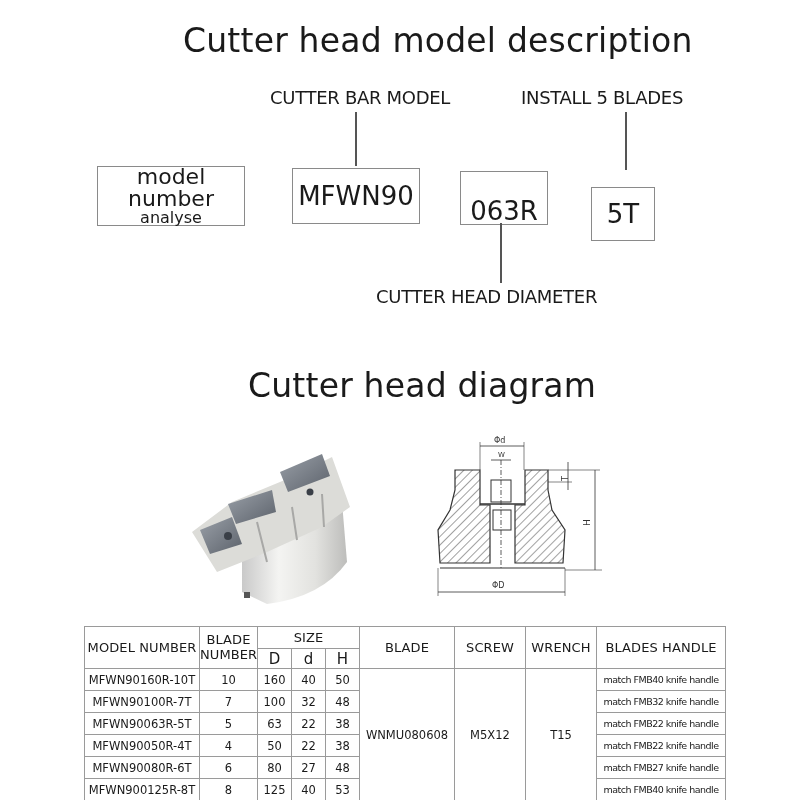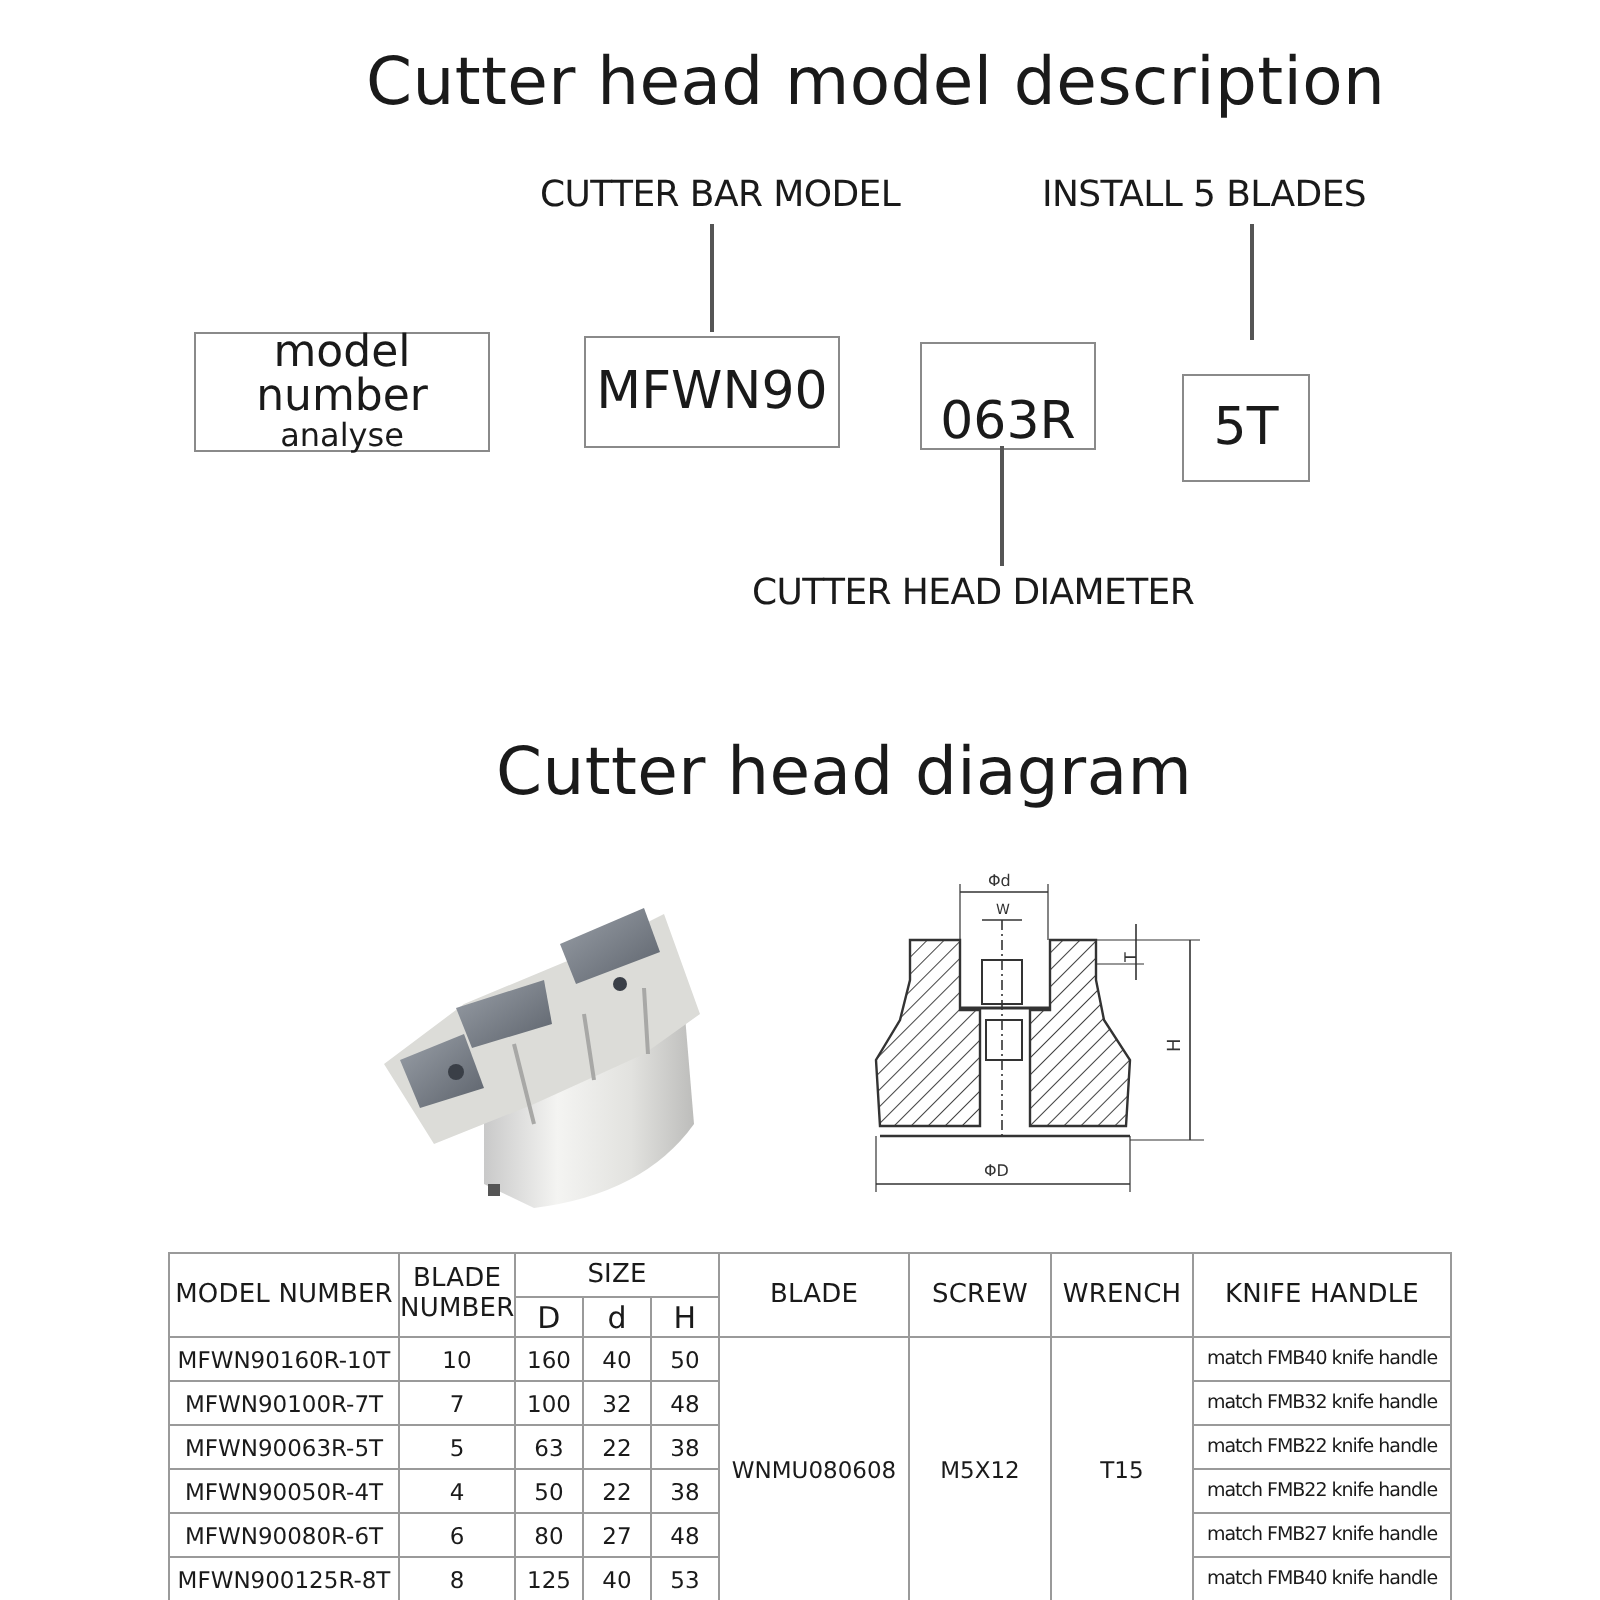--- a/index.html
+++ b/index.html
@@ -131,21 +131,21 @@
       <tr style="height:22px;">
     <th rowspan="2">MODEL NUMBER</th>
     <th rowspan="2" style="line-height:1.1;">
       <span>BLADE</span><br>
       <span>NUMBER</span>
     </th>
     <th colspan="3">SIZE</th>
     <th rowspan="2">BLADE</th>
     <th rowspan="2">SCREW</th>
     <th rowspan="2">WRENCH</th>
-    <th rowspan="2">KNIFE HANDLE</th>
+    <th rowspan="2">BLADES HANDLE</th>
   </tr>
   <tr style="height:20px;">
     <th class="dim">D</th>
     <th class="dim">d</th>
     <th class="dim">H</th>
   </tr>
   <tr>
     <td>MFWN90160R-10T</td>
     <td>10</td>
     <td>160</td>

